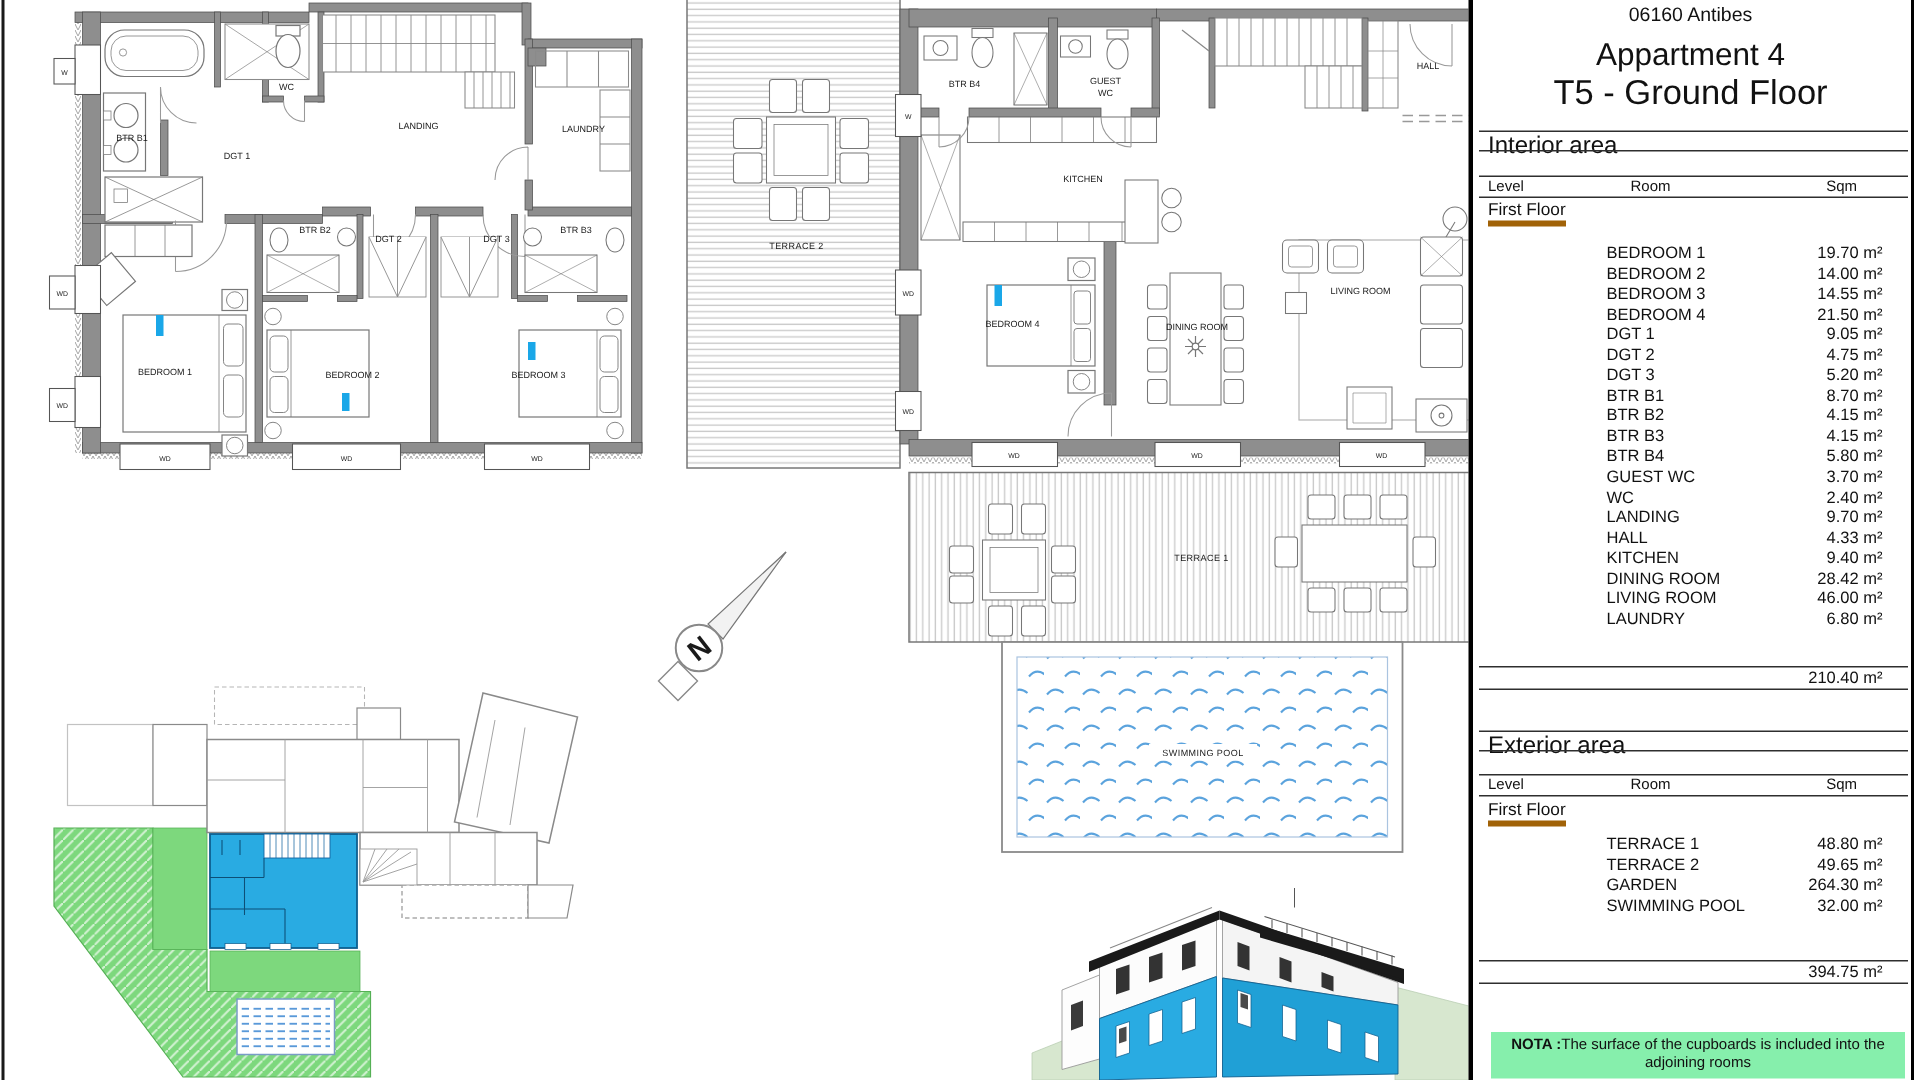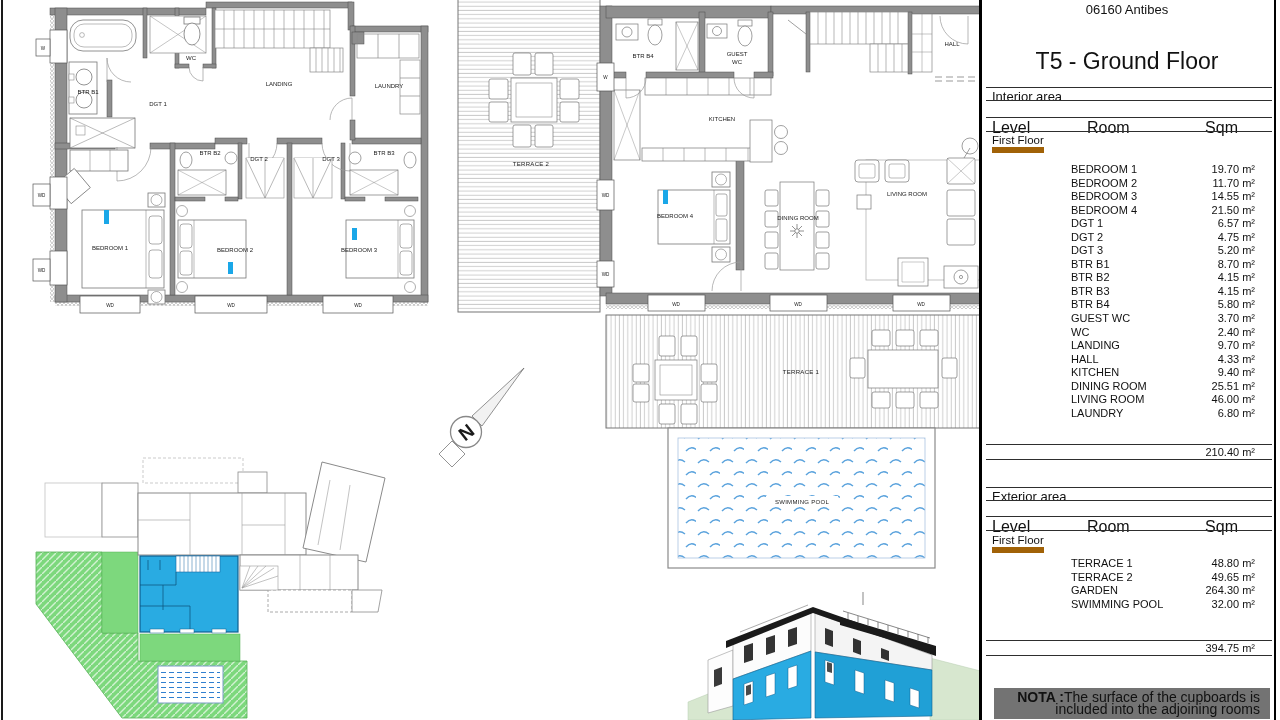--- a/index.html
+++ b/index.html
@@ -13,33 +13,33 @@
   .tl{font-size:6px;letter-spacing:.3px;}
 
   .panel{position:absolute;left:979px;top:0;width:299px;height:720px;background:#fff;
          border-left:3px solid #000;box-sizing:border-box;}
   .panel .rb{position:absolute;right:2px;top:0;width:2px;height:720px;background:#000;}
   .panel .ln{position:absolute;left:4px;right:6px;height:1px;background:#2e2e2e;}
   .ctr{position:absolute;left:0;right:6px;text-align:center;}
   .loc{top:2px;font-size:13px;}
   .t1{top:25px;font-size:21px;}
   .t2{top:48px;font-size:23px;}
-  .sec{position:absolute;left:10px;font-size:13px;}
-  .colh{position:absolute;left:10px;right:26px;font-size:16px;}
+  .sec{position:absolute;left:10px;font-size:16px;}
+  .colh{position:absolute;left:10px;right:26px;font-size:10px;}
   .colh .c-room{position:absolute;left:79px;padding-left:16px;}
   .colh .c-sqm{position:absolute;right:14px;}
-  .ff{position:absolute;left:10px;font-size:11.5px;border-bottom:6px solid #a16207;padding-bottom:1px;}
+  .ff{position:absolute;left:10px;font-size:11.5px;border-bottom:4px solid #a16207;padding-bottom:1px;}
   .rows{position:absolute;left:10px;right:23px;font-size:11px;}
   .trow{display:flex;height:13.55px;line-height:13.55px;}
   .rows2 .trow{height:13.7px;line-height:13.7px;}
   .trow .rm{margin-left:79px;white-space:nowrap;}
   .trow .sq{margin-left:auto;white-space:nowrap;}
   .tot{position:absolute;right:23px;font-size:11px;}
-  .nota{position:absolute;left:12px;right:8px;top:688px;background:#737373;
-        font-size:14px;text-align:right;padding:3px 10px 4px;box-sizing:border-box;line-height:12px;}
+  .nota{position:absolute;left:12px;right:8px;top:688px;background:#86efac;
+        font-size:10px;text-align:center;padding:3px 10px 4px;box-sizing:border-box;line-height:12px;}
   .nota b{font-weight:bold;}
 </style>
 </head>
 <body>
 
 <div class="stage">
   <div class="page-edge"></div>
 
   <svg width="1030" height="720" viewBox="0 0 1030 720">
     <defs>
@@ -519,20 +519,21 @@
         <path d="M863,592 V605"></path>
         <path d="M740,632 L808,605" stroke="#888"></path>
       </g>
     </g>
   </svg>
 
   <div class="panel">
     <div class="rb"></div>
 
     <div class="ctr loc" style="position:absolute;">06160 Antibes</div>
+    <div class="ctr t1" style="position:absolute;">Appartment 4</div>
     <div class="ctr t2" style="position:absolute;">T5 - Ground Floor</div>
 
     <div class="ln" style="top:87px"></div>
     <div class="sec" style="top:88.5px">Interior area</div>
     <div class="ln" style="top:100px"></div>
     <div class="ln" style="top:117px"></div>
     <div class="colh" style="top:119px">
       <span>Level</span>
       <span class="c-room">Room</span>
       <span class="c-sqm">Sqm</span>
@@ -540,33 +541,33 @@
     <div class="ln" style="top:131px"></div>
     <div class="ff" style="top:134px">First Floor</div>
 
     <div class="rows" style="top:163px">
       <div class="trow">
           <span class="rm">BEDROOM 1</span>
           <span class="sq">19.70 m²</span>
         </div>
       <div class="trow">
           <span class="rm">BEDROOM 2</span>
-          <span class="sq">11.70 m²</span>
+          <span class="sq">14.00 m²</span>
         </div>
       <div class="trow">
           <span class="rm">BEDROOM 3</span>
           <span class="sq">14.55 m²</span>
         </div>
       <div class="trow">
           <span class="rm">BEDROOM 4</span>
           <span class="sq">21.50 m²</span>
         </div>
       <div class="trow">
           <span class="rm">DGT 1</span>
-          <span class="sq">6.57 m²</span>
+          <span class="sq">9.05 m²</span>
         </div>
       <div class="trow">
           <span class="rm">DGT 2</span>
           <span class="sq">4.75 m²</span>
         </div>
       <div class="trow">
           <span class="rm">DGT 3</span>
           <span class="sq">5.20 m²</span>
         </div>
       <div class="trow">
@@ -600,21 +601,21 @@
       <div class="trow">
           <span class="rm">HALL</span>
           <span class="sq">4.33 m²</span>
         </div>
       <div class="trow">
           <span class="rm">KITCHEN</span>
           <span class="sq">9.40 m²</span>
         </div>
       <div class="trow">
           <span class="rm">DINING ROOM</span>
-          <span class="sq">25.51 m²</span>
+          <span class="sq">28.42 m²</span>
         </div>
       <div class="trow">
           <span class="rm">LIVING ROOM</span>
           <span class="sq">46.00 m²</span>
         </div>
       <div class="trow">
           <span class="rm">LAUNDRY</span>
           <span class="sq">6.80 m²</span>
         </div>
     </div>

